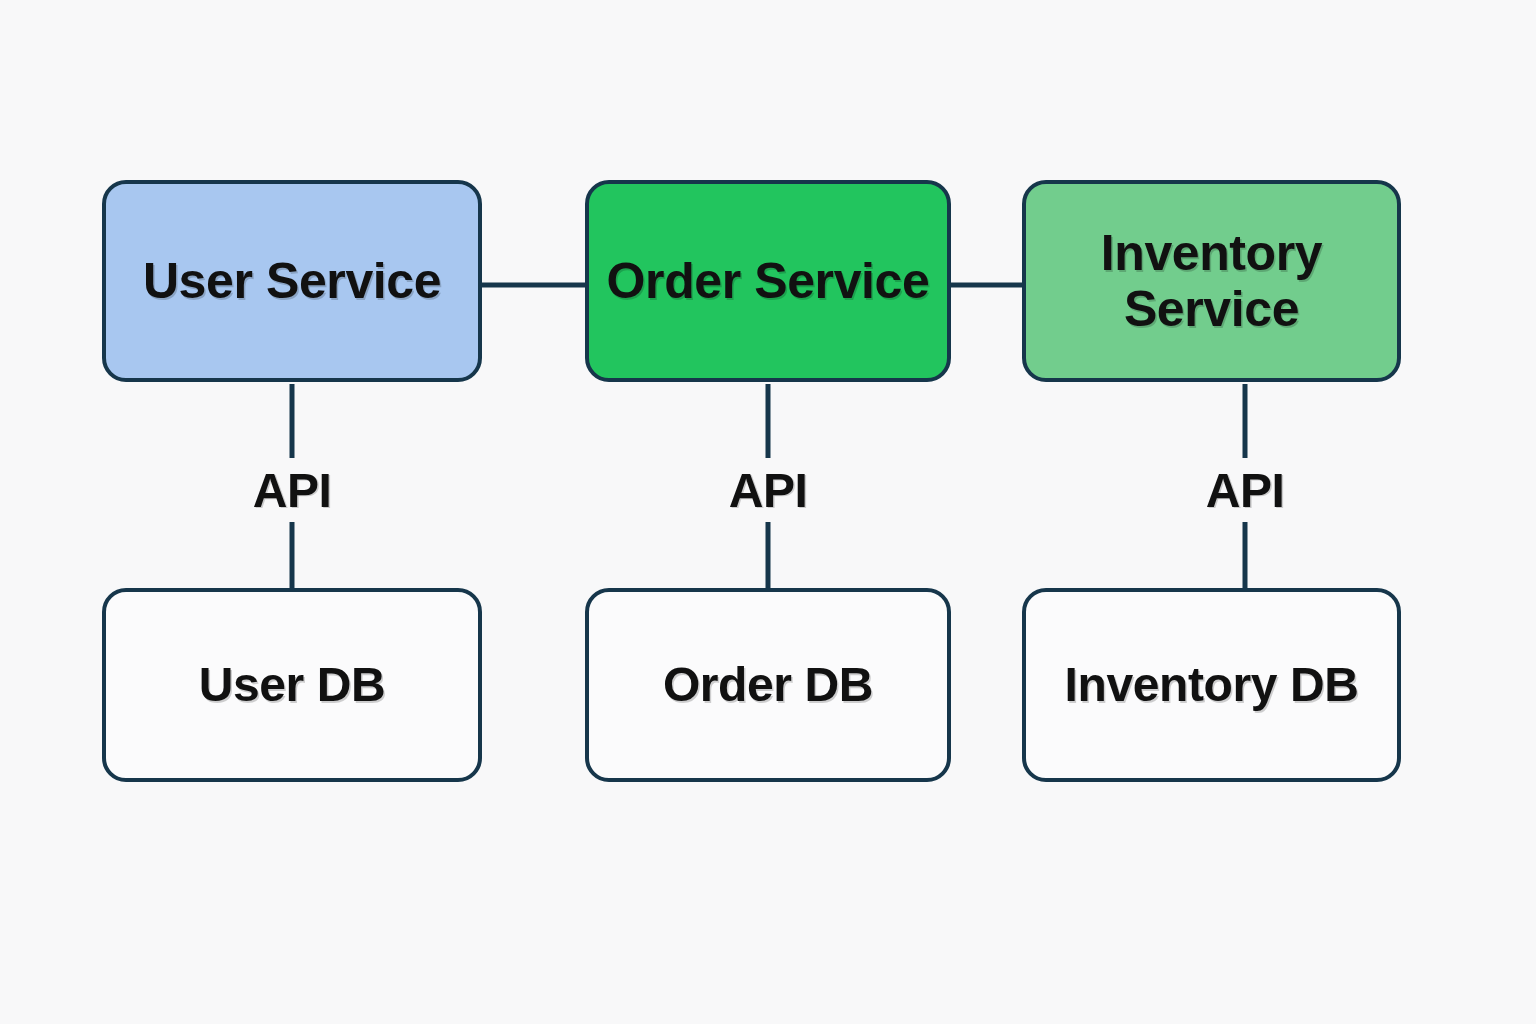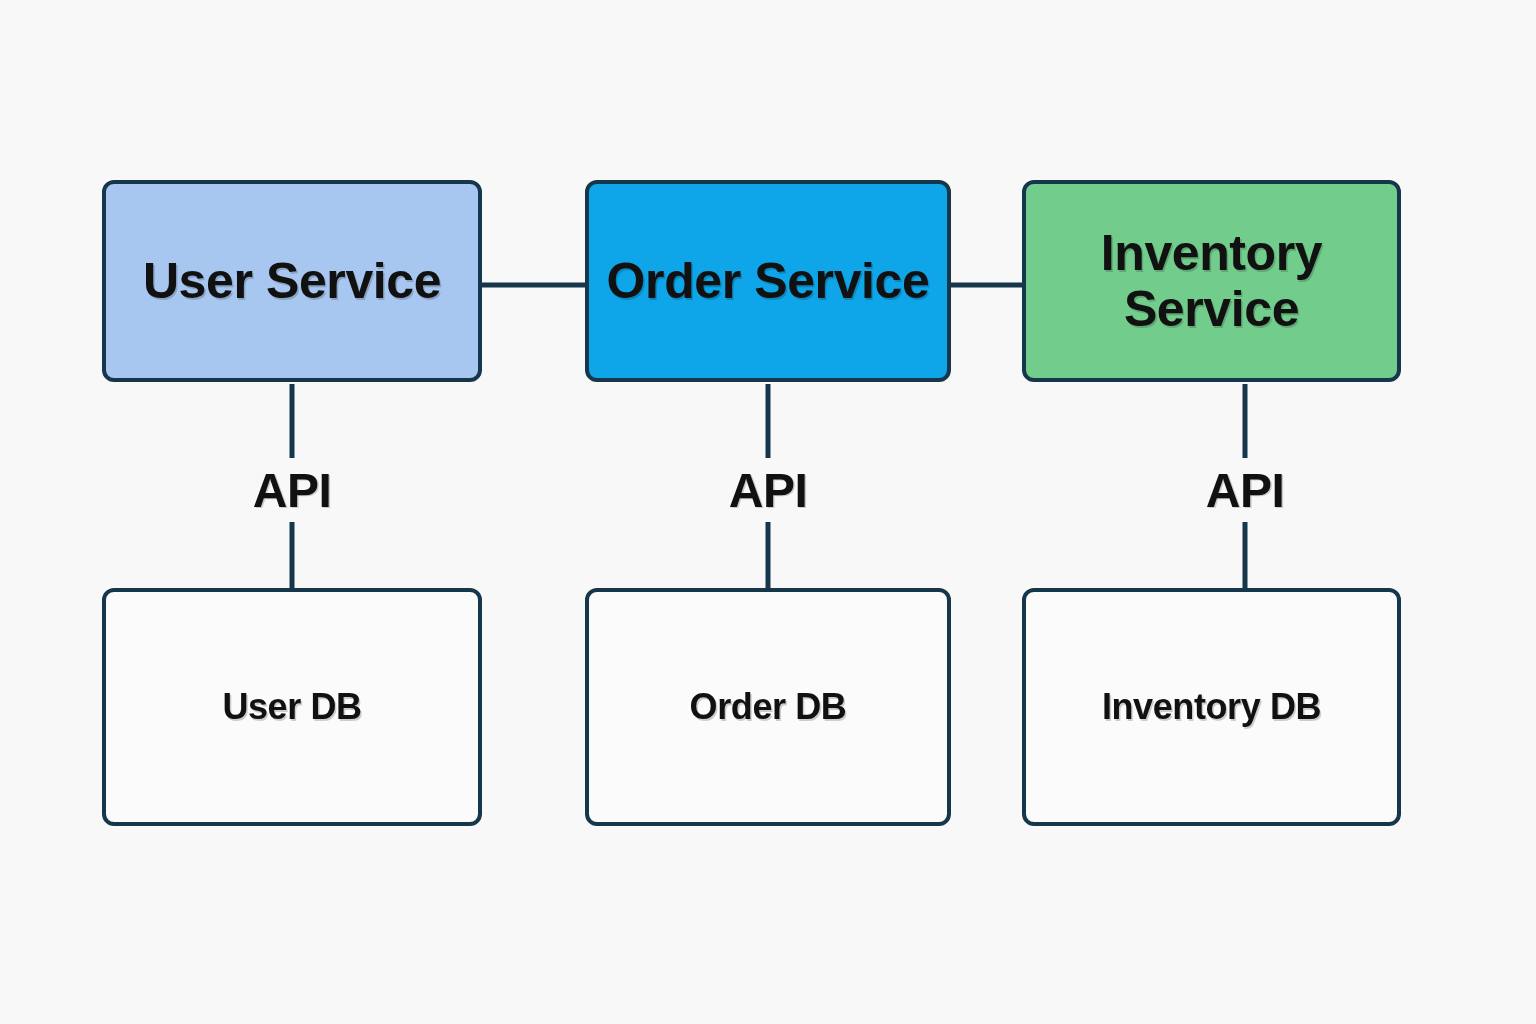--- a/index.html
+++ b/index.html
@@ -27,53 +27,53 @@
     width: 1536px;
     height: 1024px;
     pointer-events: none;
   }
 
   
   .node {
     position: absolute;
     box-sizing: border-box;
     border: 4px solid #16364b;
-    border-radius: 12px;
+    border-radius: 24px;
     display: flex;
     align-items: center;
     justify-content: center;
     text-align: center;
     color: #111111;
     font-weight: bold;
     line-height: 1.12;
     letter-spacing: -0.4px;
     text-shadow: 1.5px 1.5px 0 rgba(0,0,0,0.18);
   }
 
   .node.service {
     font-size: 50px;
     height: 202px;
   }
   .node.db {
-    font-size: 36px;
-    height: 238px;
+    font-size: 48px;
+    height: 194px;
     background: #fbfbfc;
   }
 
   
   .col-1 { left: 102px;  width: 380px; }
   .col-2 { left: 585px;  width: 366px; }
   .col-3 { left: 1022px; width: 379px; }
 
   .row-service { top: 180px; }
   .row-db      { top: 588px; }
 
   
   .fill-blue  { background: #a8c7f0; }
-  .fill-teal  { background: #0ea5e9; }
+  .fill-teal  { background: #22c55e; }
   .fill-green { background: #72cd8d; }
 
   
   .edge-label {
     position: absolute;
     transform: translate(-50%, -50%);
     font-size: 48px;
     font-weight: bold;
     color: #111111;
     letter-spacing: -0.5px;

